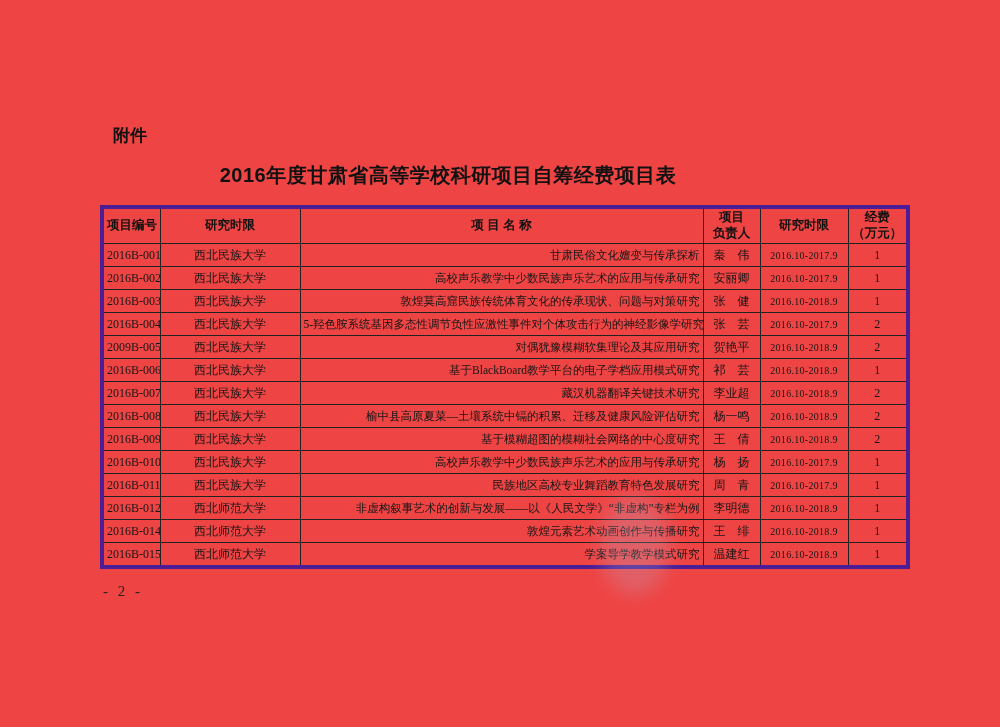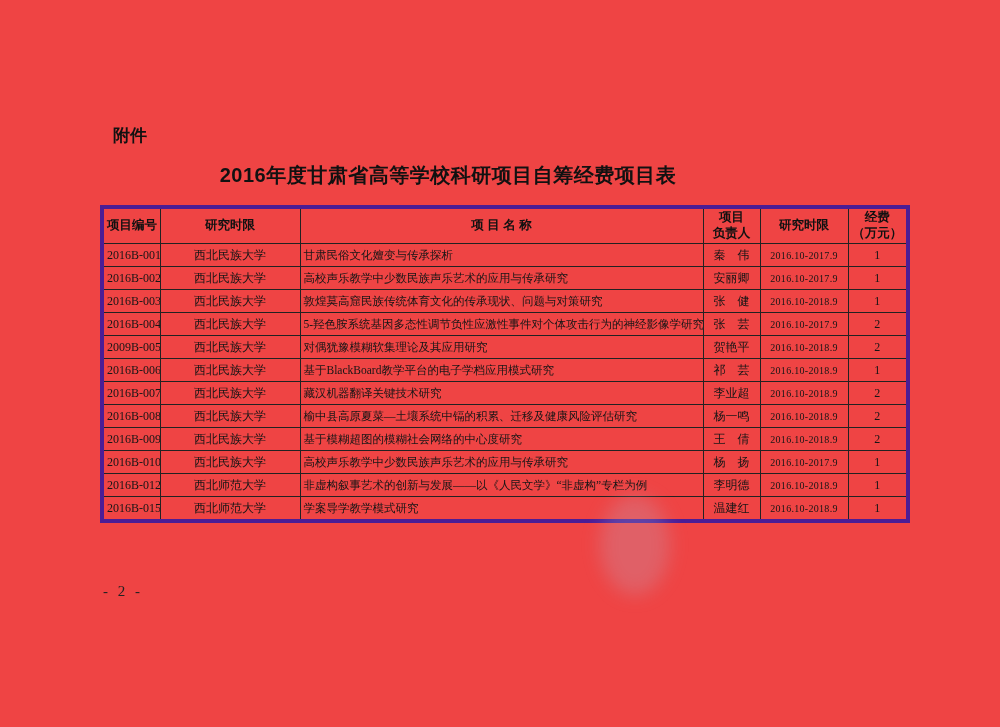--- a/index.html
+++ b/index.html
@@ -43,21 +43,21 @@
     text-align: center; vertical-align: middle;
     line-height: 1.25;
   }
   table.projects td {
     height: 22px;
     font-size: 12px;
     text-align: center; vertical-align: middle;
     color: #161616;
   }
   table.projects td.c-project-name {
-    text-align: left; font-size: 11.5px;
+    text-align: right; font-size: 11.5px;
   }
   table.projects td.c-period { font-size: 10px; letter-spacing: 0.3px; }
   .page-number {
     position: absolute; left: 103px; top: 583px;
     font-size: 15px; letter-spacing: 3px; color: #222;
   }
   .scan-smudge {
     position: absolute; left: 600px; top: 495px;
     width: 70px; height: 100px; border-radius: 50%;
     background: rgba(175, 198, 228, 0.22);
@@ -182,28 +182,44 @@
         </tr>
         <tr>
           <td>2016B-010</td>
           <td>西北民族大学</td>
           <td class="c-project-name">高校声乐教学中少数民族声乐艺术的应用与传承研究</td>
           <td>杨　扬</td>
           <td class="c-period">2016.10-2017.9</td>
           <td>1</td>
         </tr>
         <tr>
+          <td>2016B-011</td>
+          <td>西北民族大学</td>
+          <td class="c-project-name">民族地区高校专业舞蹈教育特色发展研究</td>
+          <td>周　青</td>
+          <td class="c-period">2016.10-2017.9</td>
+          <td>1</td>
+        </tr>
+        <tr>
           <td>2016B-012</td>
           <td>西北师范大学</td>
           <td class="c-project-name">非虚构叙事艺术的创新与发展——以《人民文学》“非虚构”专栏为例</td>
           <td>李明德</td>
           <td class="c-period">2016.10-2018.9</td>
           <td>1</td>
         </tr>
         <tr>
+          <td>2016B-014</td>
+          <td>西北师范大学</td>
+          <td class="c-project-name">敦煌元素艺术动画创作与传播研究</td>
+          <td>王　绯</td>
+          <td class="c-period">2016.10-2018.9</td>
+          <td>1</td>
+        </tr>
+        <tr>
           <td>2016B-015</td>
           <td>西北师范大学</td>
           <td class="c-project-name">学案导学教学模式研究</td>
           <td>温建红</td>
           <td class="c-period">2016.10-2018.9</td>
           <td>1</td>
         </tr>
       </tbody>
   </table>
 

